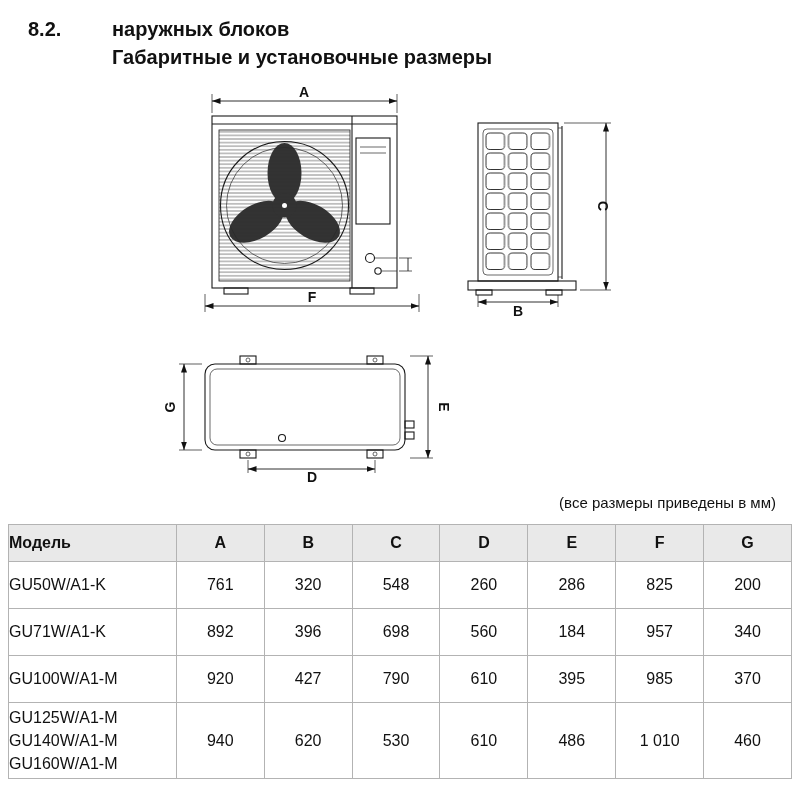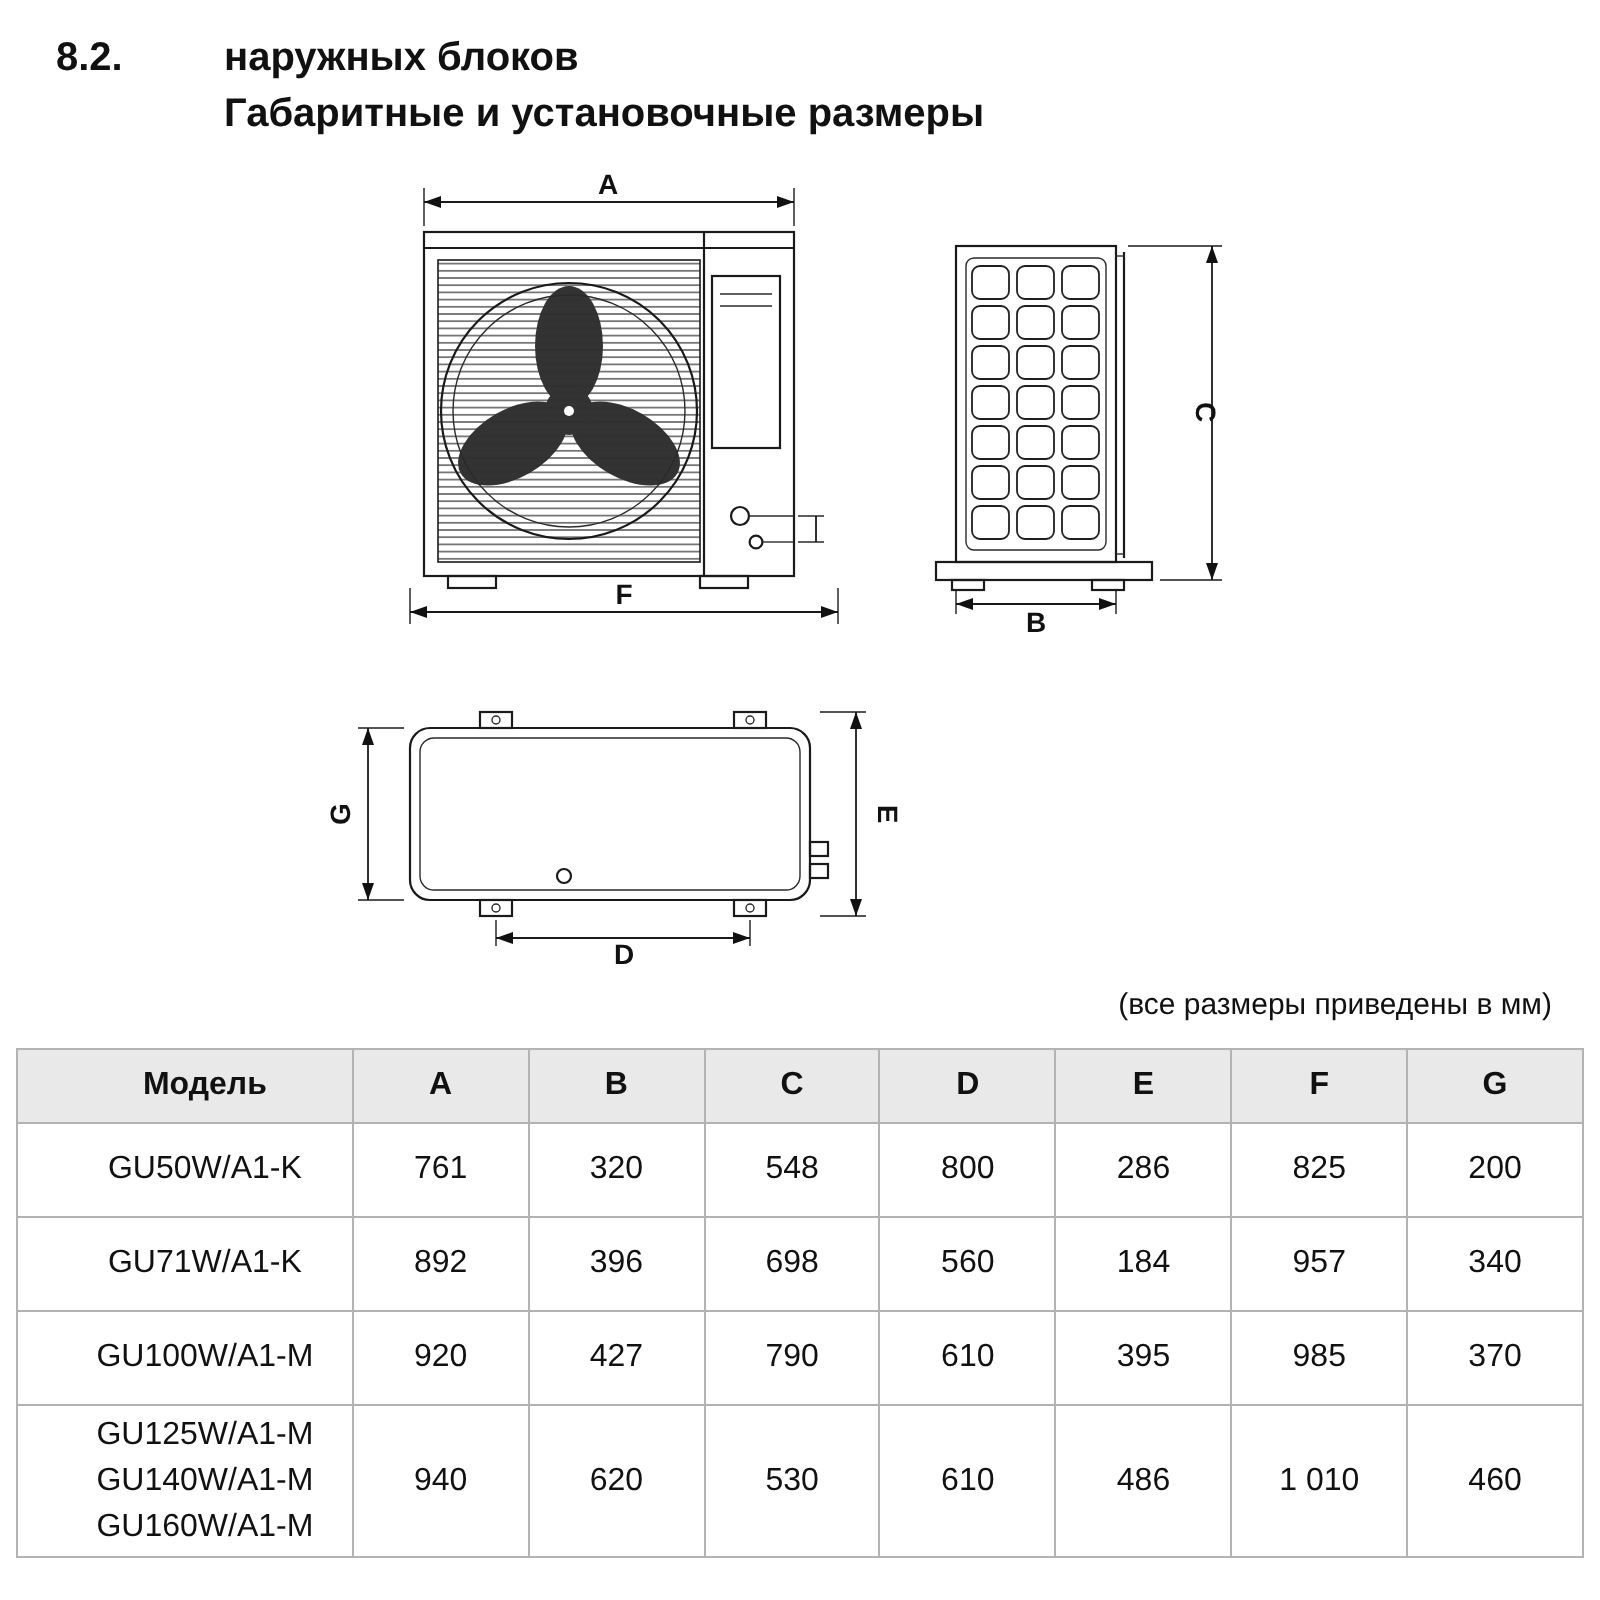--- a/index.html
+++ b/index.html
@@ -18,21 +18,21 @@
   #top-view   { left:162px; top:342px; }
 
   svg .ln     { fill:none; stroke:#1a1a1a; stroke-width:1.1; }
   svg .lnthin { fill:none; stroke:#2a2a2a; stroke-width:0.7; }
   svg .dim    { stroke:#1a1a1a; stroke-width:0.9; fill:none; }
   svg .ext    { stroke:#1a1a1a; stroke-width:0.7; }
   svg .lbl    { font-family:"Liberation Sans", sans-serif; font-size:14px; font-weight:bold; fill:#111; }
 
   .dims-table { position:absolute; left:8px; top:524px; width:784px; border-collapse:collapse; font-size:16px; }
   .dims-table th, .dims-table td { border:1px solid #b3b3b3; text-align:center; vertical-align:middle; padding:2px; }
-  .dims-table th.model, .dims-table td.model { text-align:center; padding-left:22px; }
+  .dims-table th.model, .dims-table td.model { text-align:left; padding-left:0; }
   .dims-table thead tr { height:37px; background:#e9e9e9; }
   .dims-table thead th { font-weight:bold; }
   .dims-table tbody tr { height:47px;margin-left:44px; }
   .dims-table tbody tr.tall { height:76px; }
   .c-model { width:168px; }
   .c-val { width:88px; }
   .model-line { line-height:1.45; }
 </style>
 </head>
 <body>
@@ -221,21 +221,21 @@
         <th>F</th>
         <th>G</th>
       </tr>
     </thead>
     <tbody>
       <tr>
         <td class="model">GU50W/A1-K</td>
         <td>761</td>
         <td>320</td>
         <td>548</td>
-        <td>800</td>
+        <td>260</td>
         <td>286</td>
         <td>825</td>
         <td>200</td>
       </tr>
       <tr>
         <td class="model">GU71W/A1-K</td>
         <td>892</td>
         <td>396</td>
         <td>698</td>
         <td>560</td>

